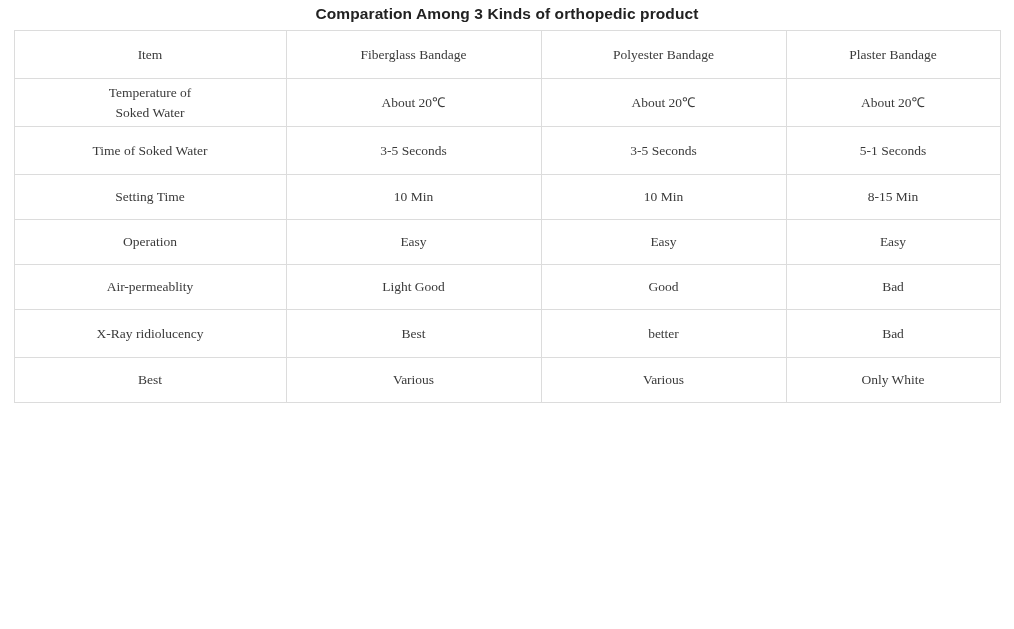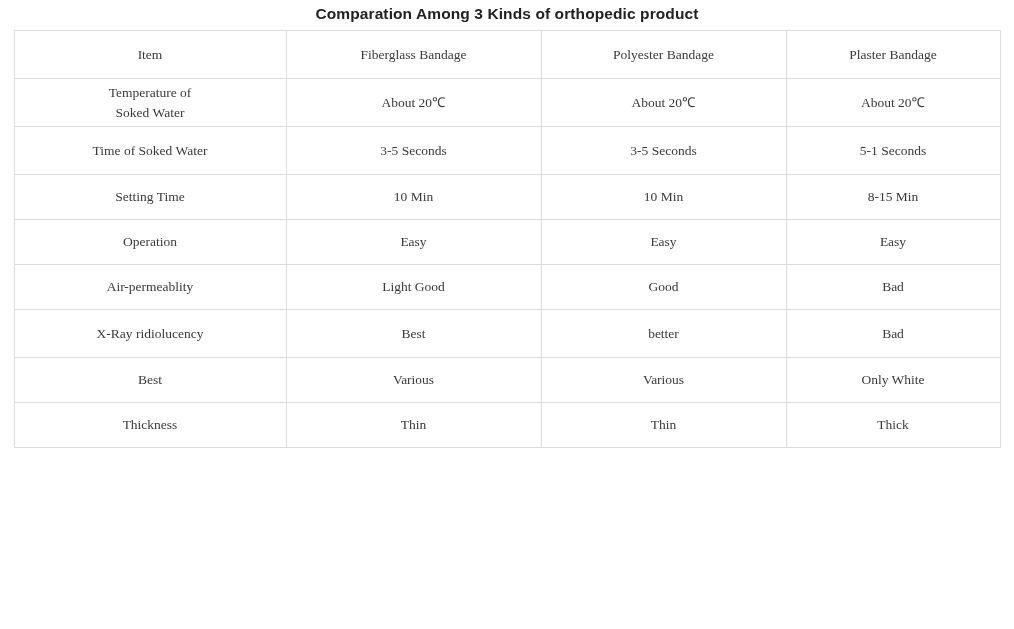--- a/index.html
+++ b/index.html
@@ -121,23 +121,17 @@
       </tr>
 
       <tr>
         <td>Best</td>
         <td>Various</td>
         <td>Various</td>
         <td>Only White</td>
       </tr>
 
 
-      <tr>
-        <td>Thickness</td>
-        <td>Thin</td>
-        <td>Thin</td>
-        <td>Thick</td>
-      </tr>
 
     </tbody>
   </table>
 
 </div>
 
 </body></html>

